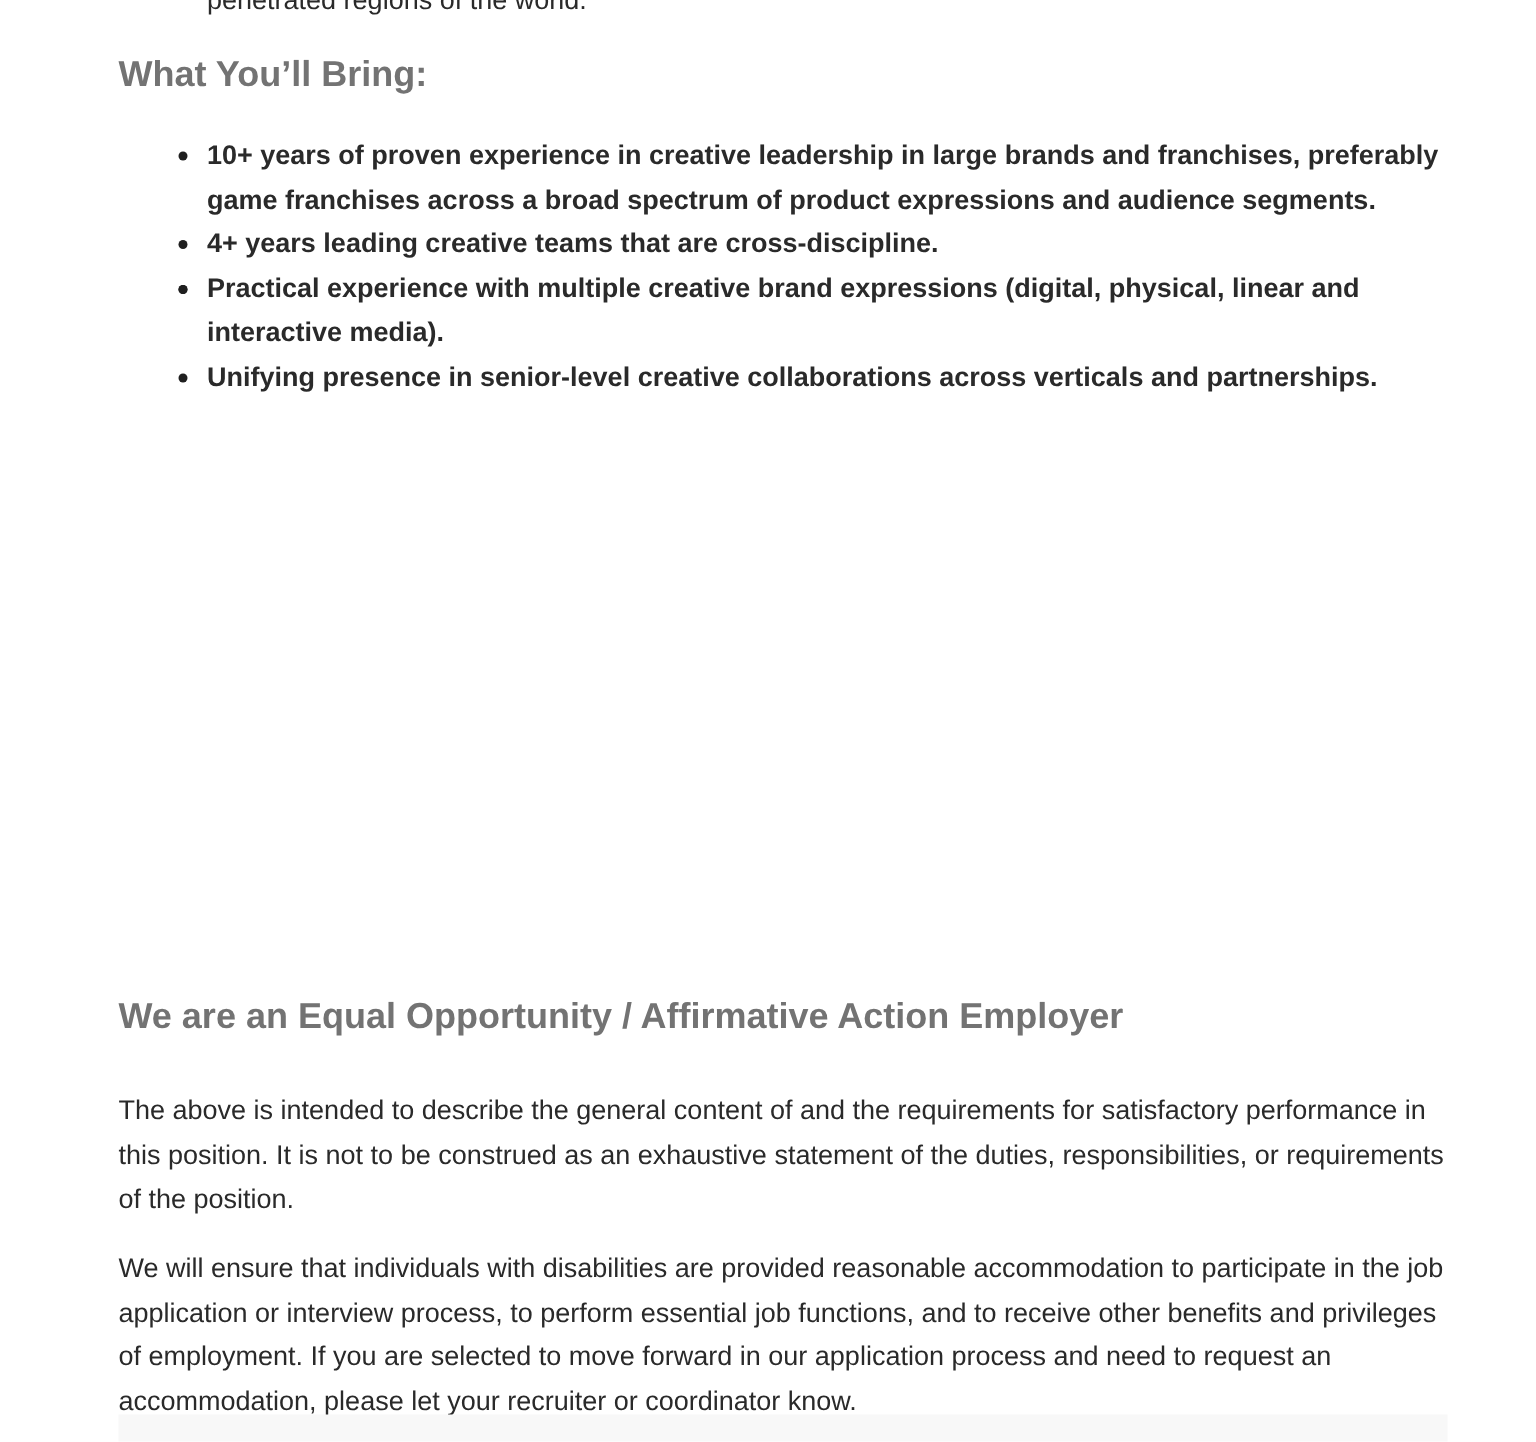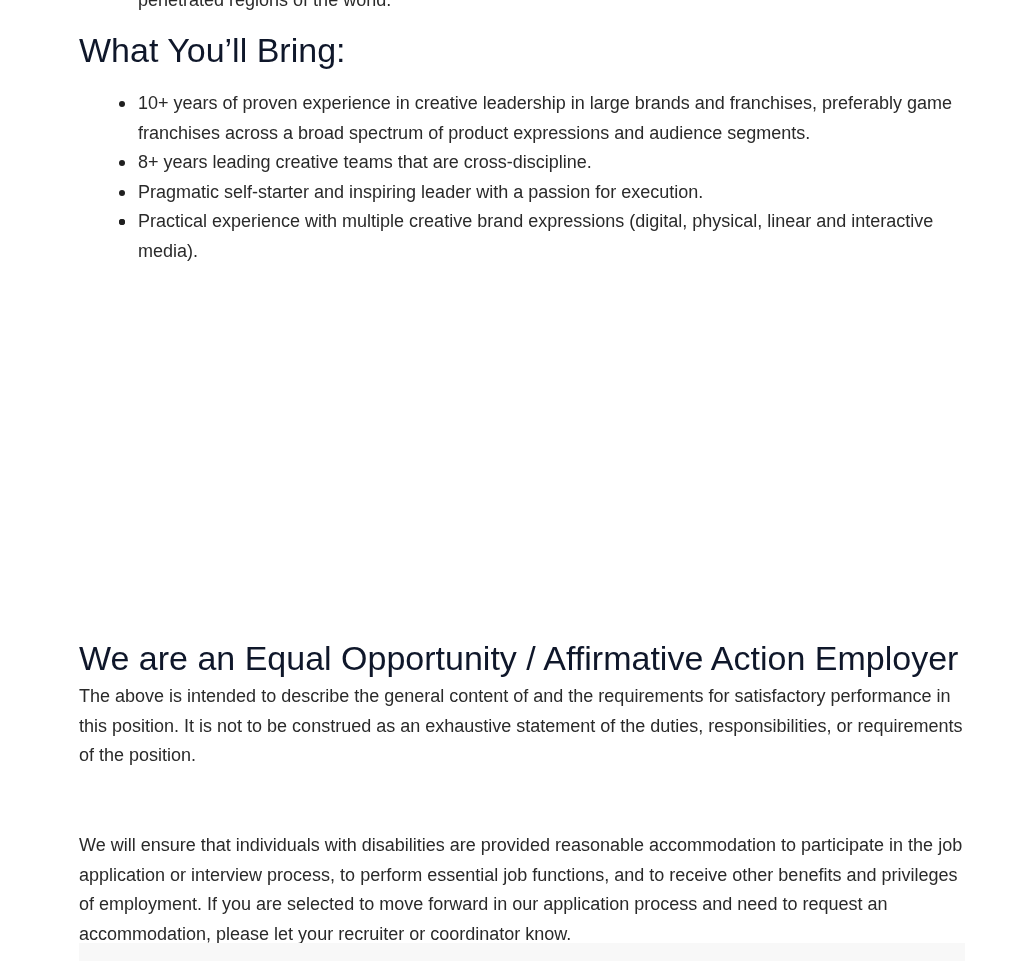--- a/index.html
+++ b/index.html
@@ -25,92 +25,93 @@
       position: absolute;
       left: 138px;
       top: -14px;
       font-size: 18px;
       line-height: 29.5px;
       color: #2a2a2a;
       white-space: nowrap;
     }
     h2 {
       margin: 0;
-      font-weight: normal;
-      color: #0f172a;
-      font-size: 34px;
+      font-weight: bold;
+      color: #737373;
+      font-size: 24px;
       line-height: 32px;
     }
     .h-bring {
       position: absolute;
       left: 0;
       top: 34px;
     }
     ul.req-list {
       position: absolute;
       left: 0;
       top: 89px;
       margin: 0;
       padding: 0 0 0 59px;
       width: 827px;
       list-style: none;
+      font-weight: bold;
     }
     ul.req-list li {
       position: relative;
       font-size: 18px;
       line-height: 29.5px;
       color: #2a2a2a;
     }
     ul.req-list li .bullet {
       position: absolute;
       left: -19px;
       top: 12px;
       width: 6px;
       height: 6px;
       border-radius: 50%;
       background: #1f1f1f;
     }
     .h-eeo {
       position: absolute;
       left: 0;
-      top: 642px;
+      top: 662px;
     }
     p.para {
       position: absolute;
       left: 0;
       margin: 0;
       width: 886px;
       font-size: 18px;
       line-height: 29.5px;
       color: #2a2a2a;
     }
-    .p1 { top: 682px; width: 820px; }
+    .p1 { top: 726px; width: 820px; }
     .p2 { top: 831px; width: 886px; }
     .gray-box {
       position: absolute;
       left: 79px;
       top: 943px;
       width: 886px;
       height: 30px;
       background: #f8f8f8;
     }
   </style>
 </head>
 <body>
 
 <div class="content">
 
   <h2 class="h-bring">What You’ll Bring:</h2>
 
   <ul class="req-list">
     <li><span class="bullet"></span><span>10+ years of proven experience in creative leadership in large brands and franchises, preferably game franchises across a broad spectrum of product expressions and audience segments.</span></li>
-    <li><span class="bullet"></span><span>8+ years leading creative teams that are cross-discipline.</span></li>
-    <li><span class="bullet"></span><span>Pragmatic self-starter and inspiring leader with a passion for execution.</span></li>
+    <li><span class="bullet"></span><span>4+ years leading creative teams that are cross-discipline.</span></li>
     <li><span class="bullet"></span></li>
     <li><span class="bullet"></span><span>Practical experience with multiple creative brand expressions (digital, physical, linear and interactive media).</span></li>
+    <li><span class="bullet"></span><span>Unifying presence in senior-level creative collaborations across verticals and partnerships.</span></li>
   </ul>
 
   <h2 class="h-eeo">We are an Equal Opportunity / Affirmative Action Employer</h2>
 
   <p class="para p1">The above is intended to describe the general content of and the requirements for satisfactory performance in this position. It is not to be construed as an exhaustive statement of the duties, responsibilities, or requirements of the position.</p>
   <p class="para p2">We will ensure that individuals with disabilities are provided reasonable accommodation to participate in the job application or interview process, to perform essential job functions, and to receive other benefits and privileges of employment. If you are selected to move forward in our application process and need to request an accommodation, please let your recruiter or coordinator know.</p>
 </div>
 
 <div class="prev-line">penetrated regions of the world.</div>
 

